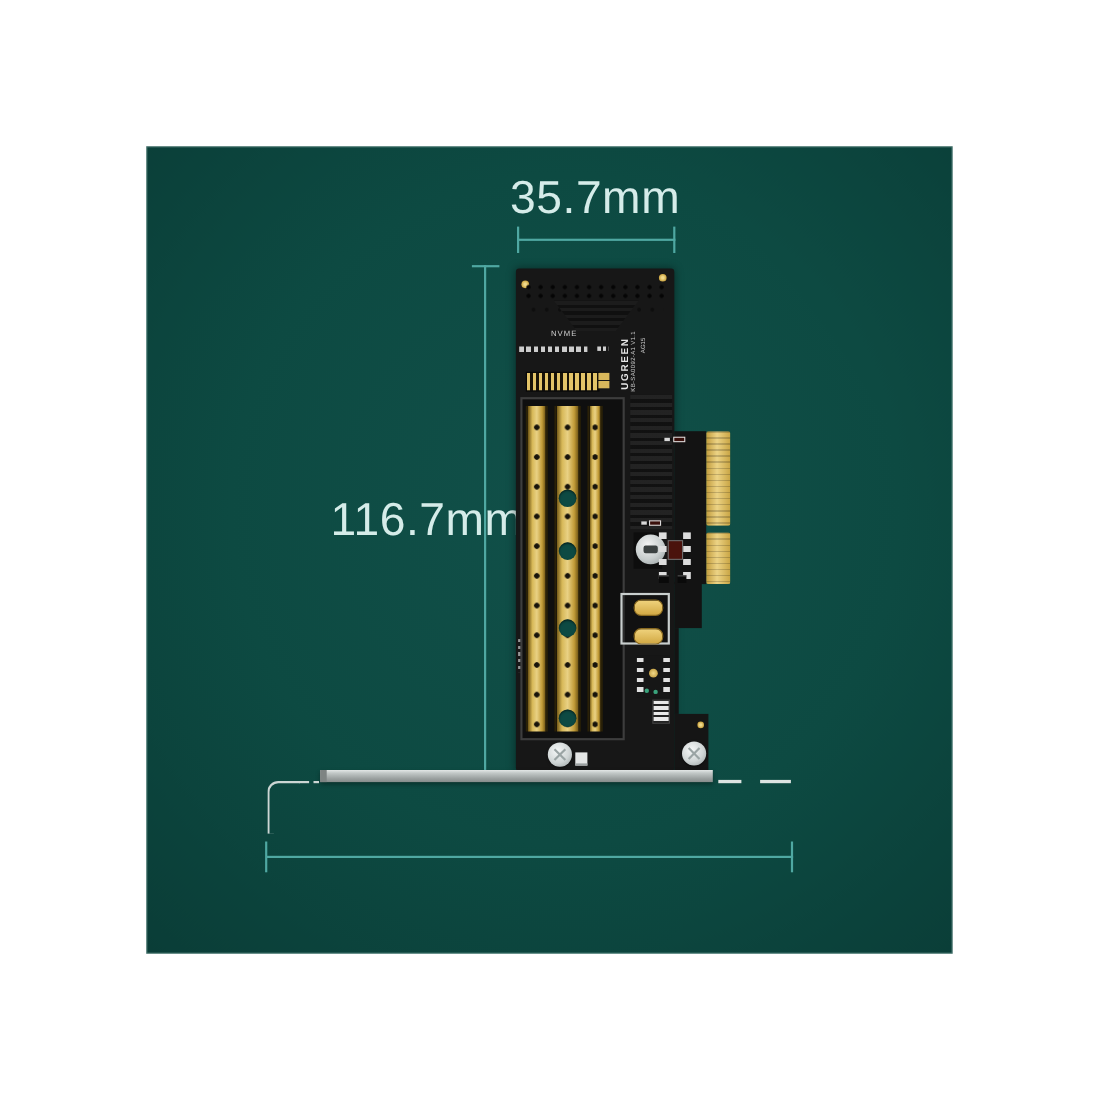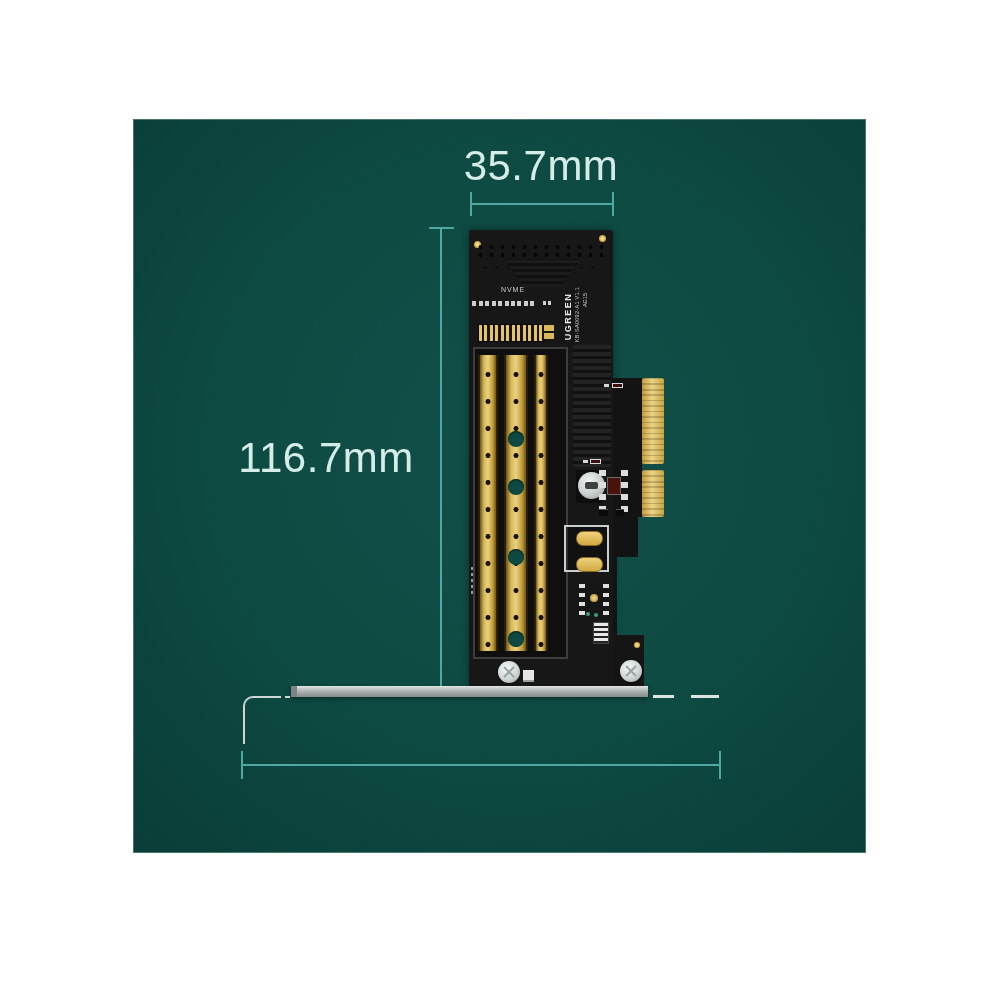--- a/index.html
+++ b/index.html
@@ -1,26 +1,26 @@
 <!DOCTYPE html>
 <html><head>
 <meta charset="utf-8">
 <style>
   html,body{margin:0;padding:0;background:#ffffff;}
   .canvas{position:relative;width:1000px;height:1000px;background:#ffffff;overflow:hidden;
           font-family:"Liberation Sans", sans-serif;}
-  .stage{position:absolute;left:133px;top:119px;width:733px;height:734px;
+  .stage{position:absolute;left:133px;top:133px;width:733px;height:734px;
          background:radial-gradient(circle at 52% 45%, #115049 0%, #0d4a42 55%, #0a3d37 100%);
          border:1px solid rgba(154,186,182,0.45);box-sizing:border-box;}
   .abs{position:absolute;}
 
   
   .dim-text{position:absolute;color:#d5ece9;text-align:center;letter-spacing:0.5px;font-weight:400;}
   .t-top{left:257px;top:22px;width:300px;font-size:42px;}
-  .t-left{left:42px;top:314px;width:300px;font-size:42px;}
+  .t-left{left:42px;top:314px;width:300px;font-size:42px;text-align:right;}
   .t-bottom{left:164px;top:674px;width:300px;font-size:43px;}
   .dline{position:absolute;background:#4fa8a2;}
   .dl-top{left:337px;top:83px;width:143px;height:2px;}
   .dl-top-tl{left:336px;top:72px;width:2px;height:24px;}
   .dl-top-tr{left:478px;top:72px;width:2px;height:24px;}
   .dl-v-t{left:295px;top:107px;width:25px;height:2px;}
   .dl-v{left:306px;top:107px;width:2px;height:459px;}
   .dl-b{left:108px;top:644px;width:479px;height:2px;}
   .dl-b-tl{left:107px;top:631px;width:2px;height:28px;}
   .dl-b-tr{left:585px;top:631px;width:2px;height:28px;}

